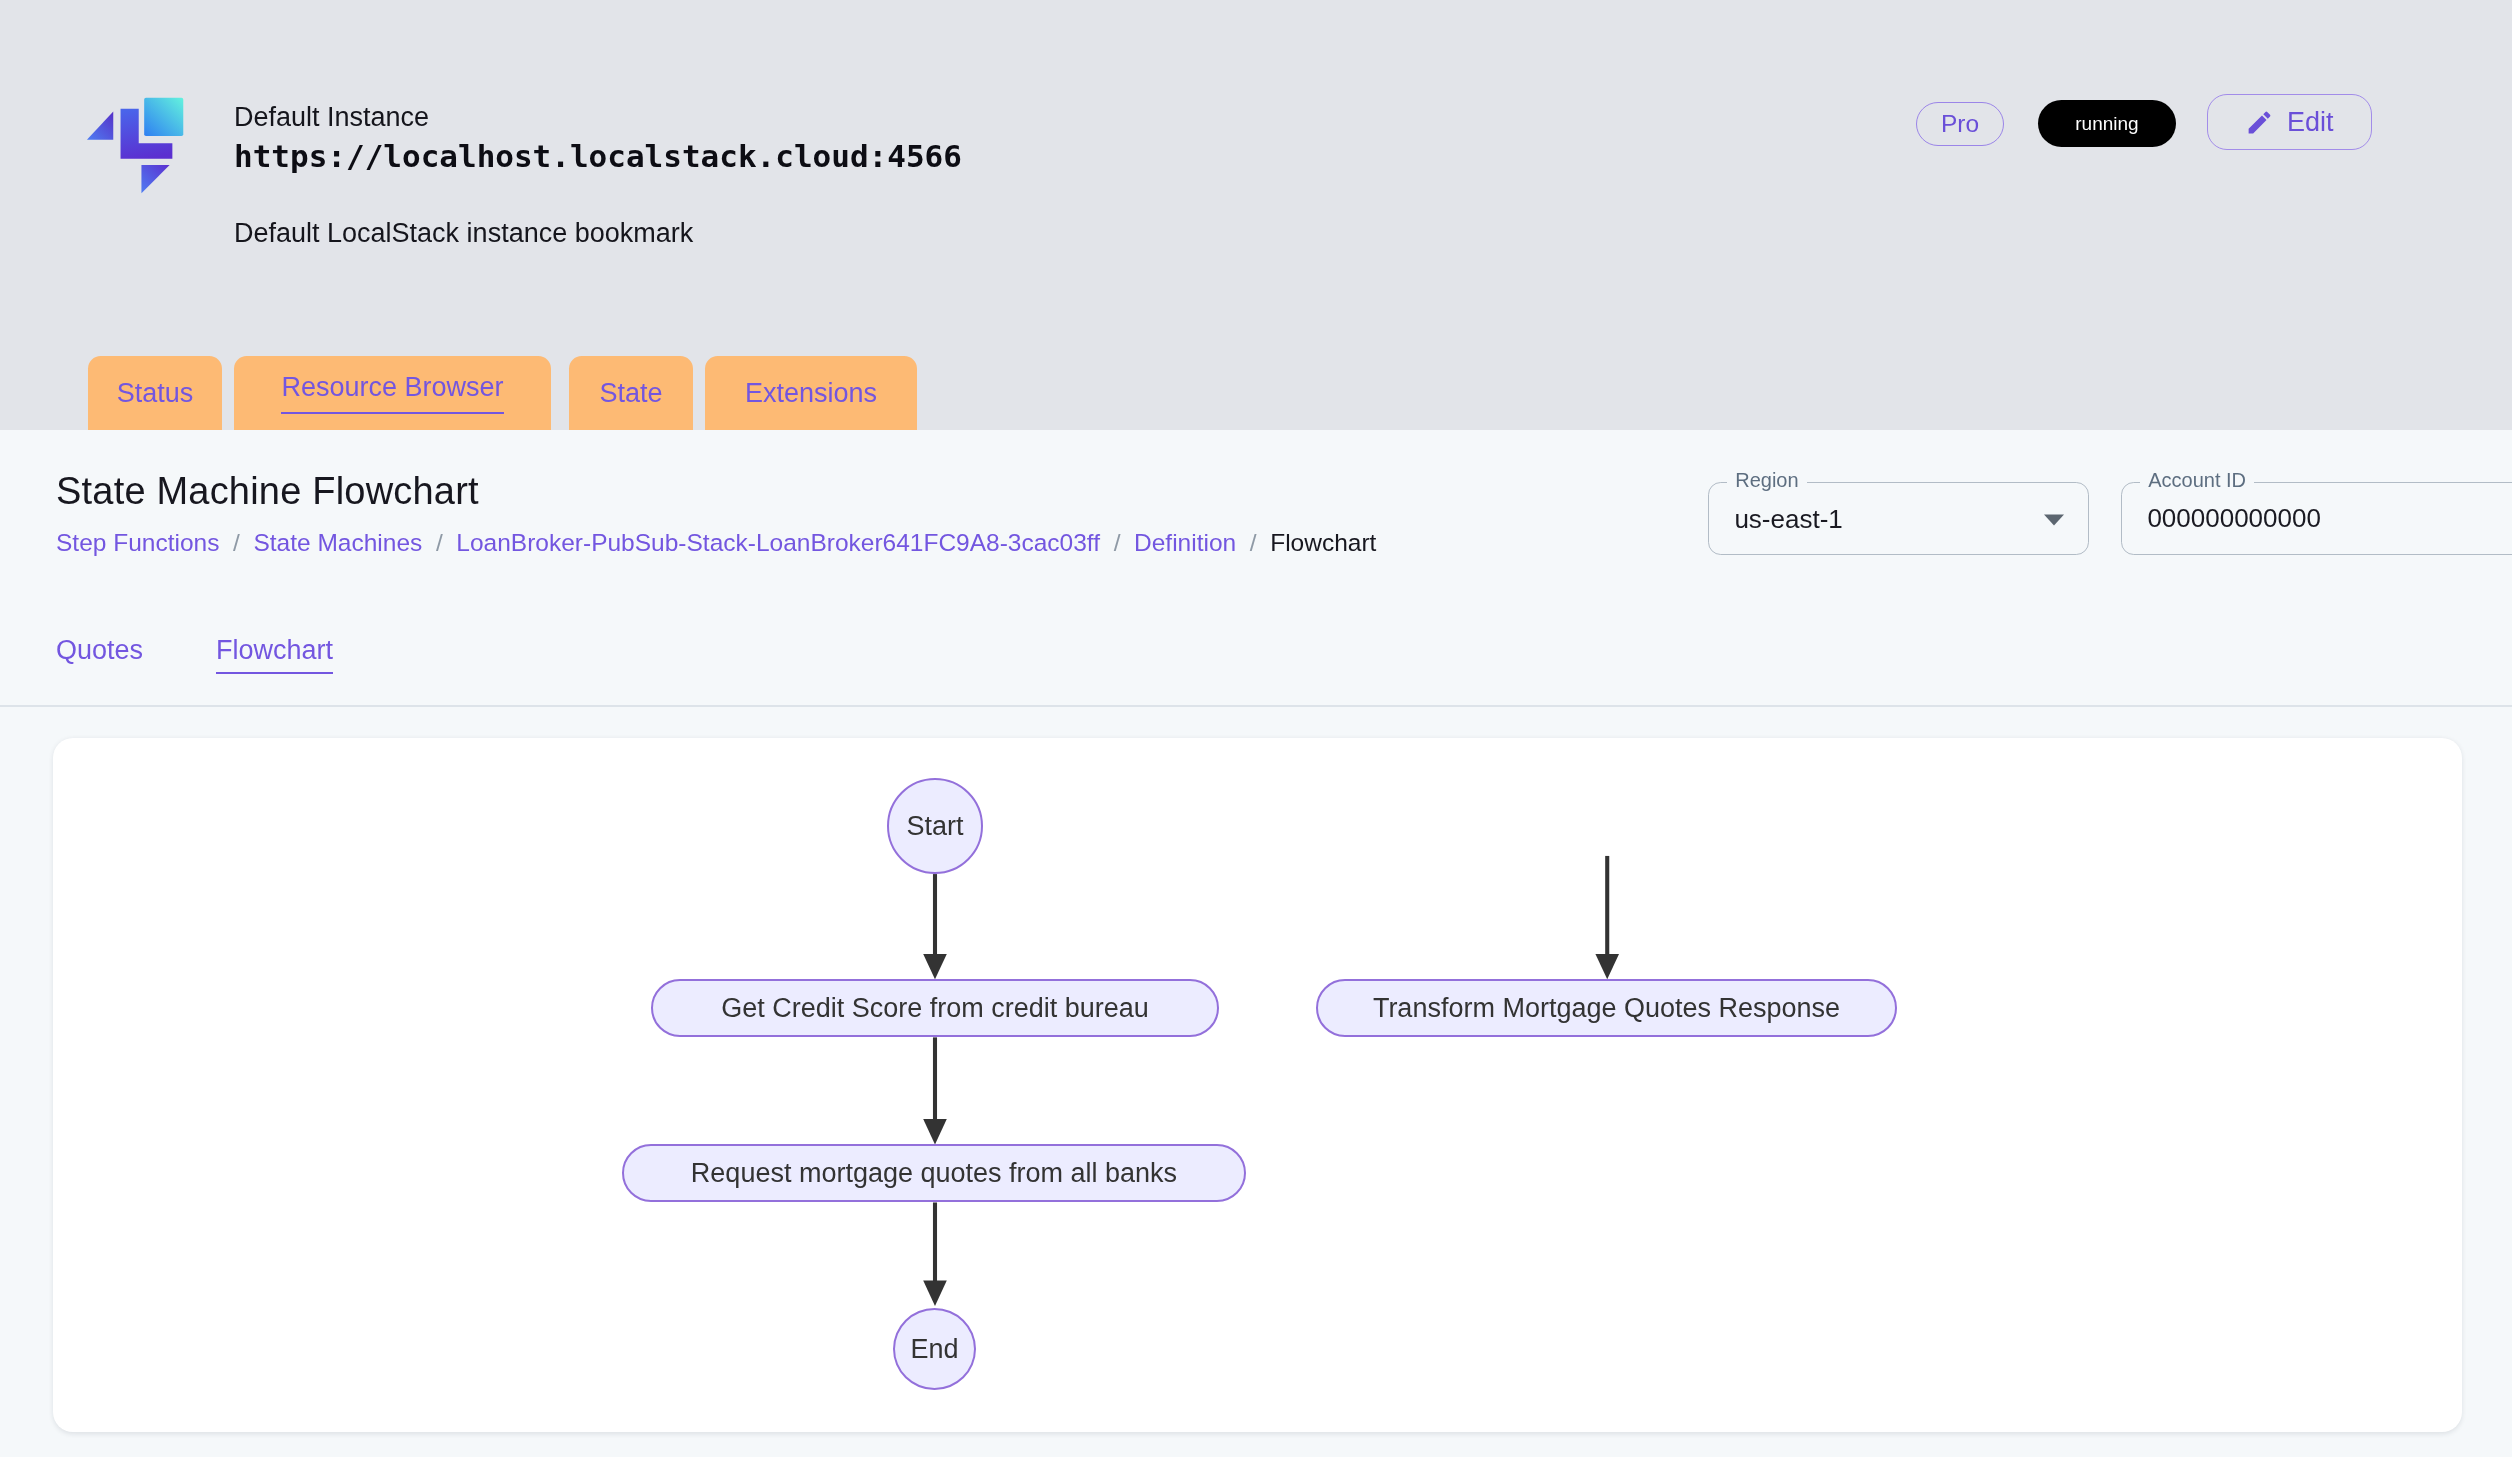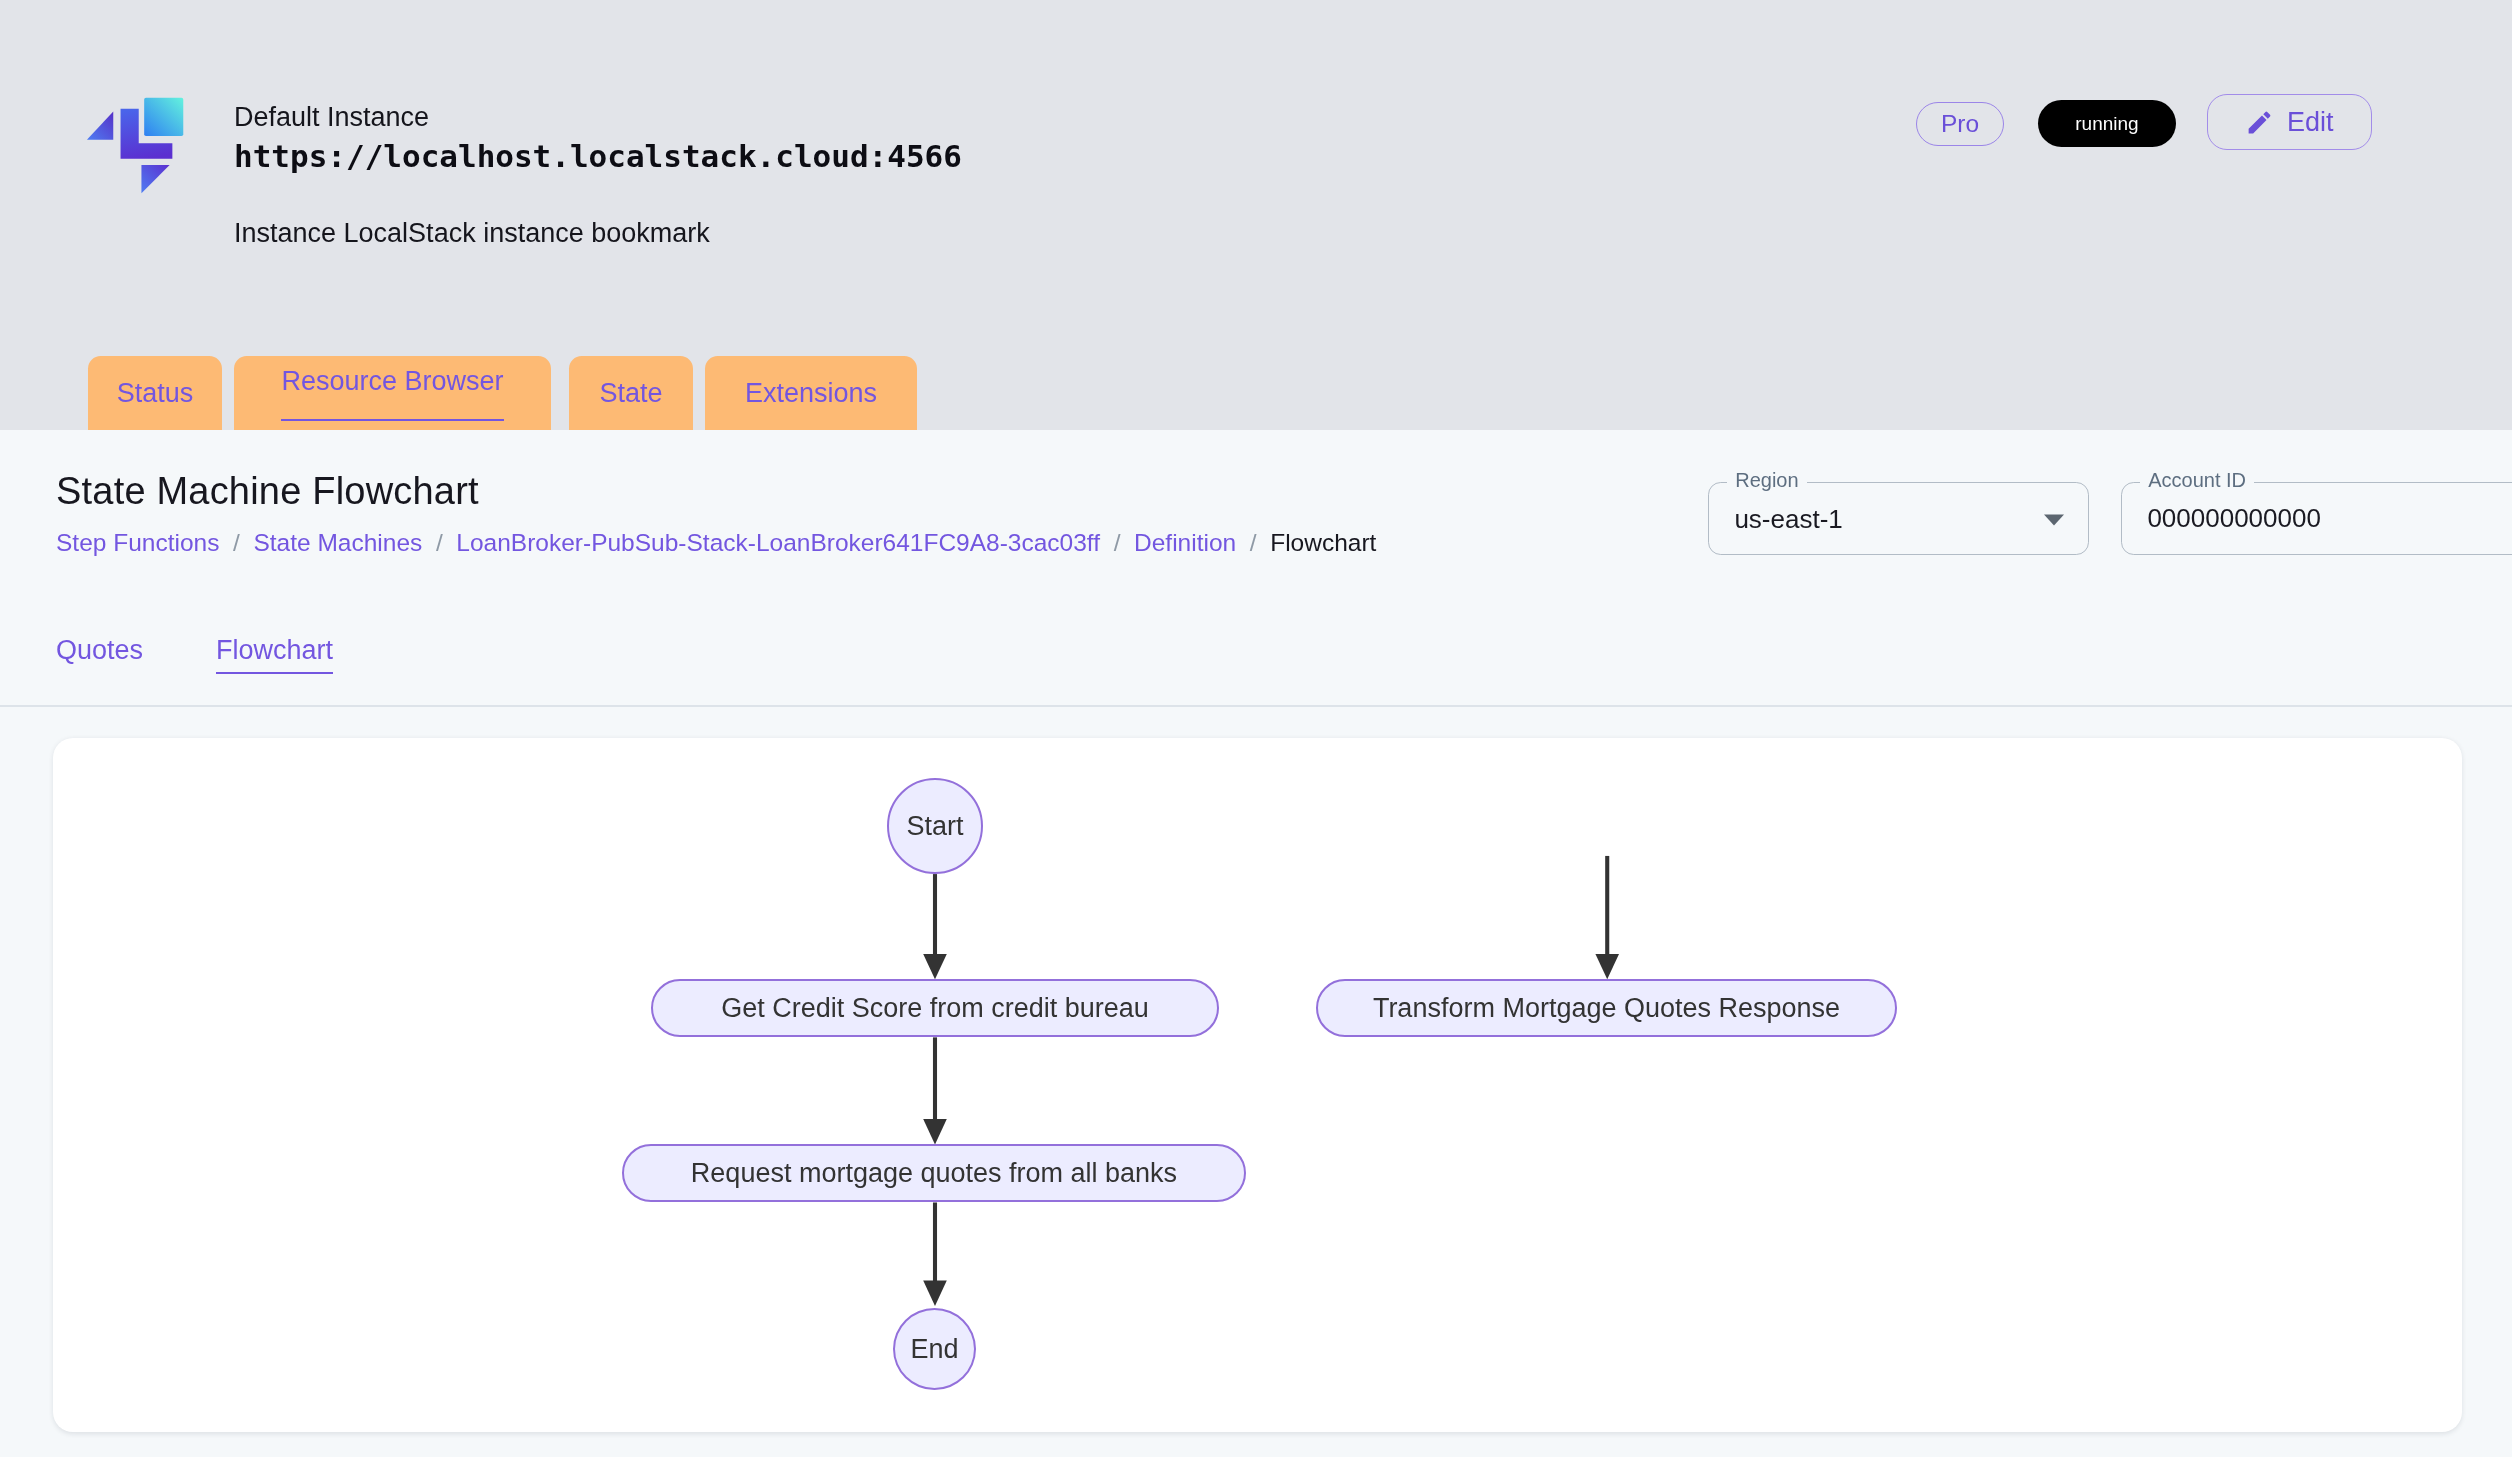--- a/index.html
+++ b/index.html
@@ -44,21 +44,21 @@
   .tab {
     top:356px; height:74px;
     background:#fdba74; border-radius:12.7px 12.7px 0 0;
     display:flex; align-items:center; justify-content:center;
     font-size:27px; color:#7356e0; cursor:pointer;
   }
   .tab-status     { left:88px;  width:134px; }
   .tab-resource   { left:234px; width:317px; }
   .tab-state      { left:569px; width:124px; }
   .tab-extensions { left:705px; width:212px; }
-  .tab.active .tab-label { border-bottom:2.7px solid #7356e0; padding-bottom:22px; }
+  .tab.active .tab-label { border-bottom:2.7px solid #7356e0; padding-bottom:9px; }
 
   
   .panel { left:0; top:430px; width:2512px; height:1027px; background:#f5f8fa; }
   .page-title { left:56px; top:470px; font-size:38px; font-weight:500; color:#17171f; letter-spacing:0.2px; }
 
   .breadcrumb { left:56px; top:529px; display:flex; align-items:center; gap:13.6px; font-size:24.5px;justify-content:space-between; }
   .breadcrumb .bc-link { color:#7356e0; cursor:pointer; }
   .breadcrumb .bc-sep  { color:#8f9aa6; }
   .breadcrumb .bc-current { color:#17171f; }
 
@@ -143,21 +143,21 @@
     </linearGradient>
   </defs>
   <path d="M1,48 L30,17 L30,48 Z" fill="url(#lgTL)"></path>
   <path d="M38,14 H58 V52 H95 V69 H38 Z" fill="url(#lgL)"></path>
   <rect x="64" y="2" width="43" height="42" rx="2" fill="url(#lgSQ)"></rect>
   <path d="M61,76 H92 L61,107 Z" fill="url(#lgTB)"></path>
 </svg>
 
 <div class="abs hdr-name">Default Instance</div>
 <div class="abs hdr-url">https://localhost.localstack.cloud:4566</div>
-<div class="abs hdr-desc">Instance LocalStack instance bookmark</div>
+<div class="abs hdr-desc">Default LocalStack instance bookmark</div>
 
 <div class="abs chip chip-pro">
   <span>Pro</span>
 </div>
 <div class="abs chip chip-running">
   <span>running</span>
 </div>
 <button class="abs btn-edit">
   <svg viewBox="0 0 24 24">
     <path d="M3 17.25V21h3.75L17.81 9.94l-3.75-3.75L3 17.25zM20.71 7.04c.39-.39.39-1.02 0-1.41l-2.34-2.34a.9959.9959 0 0 0-1.41 0l-1.83 1.83 3.75 3.75 1.83-1.83z"></path>

